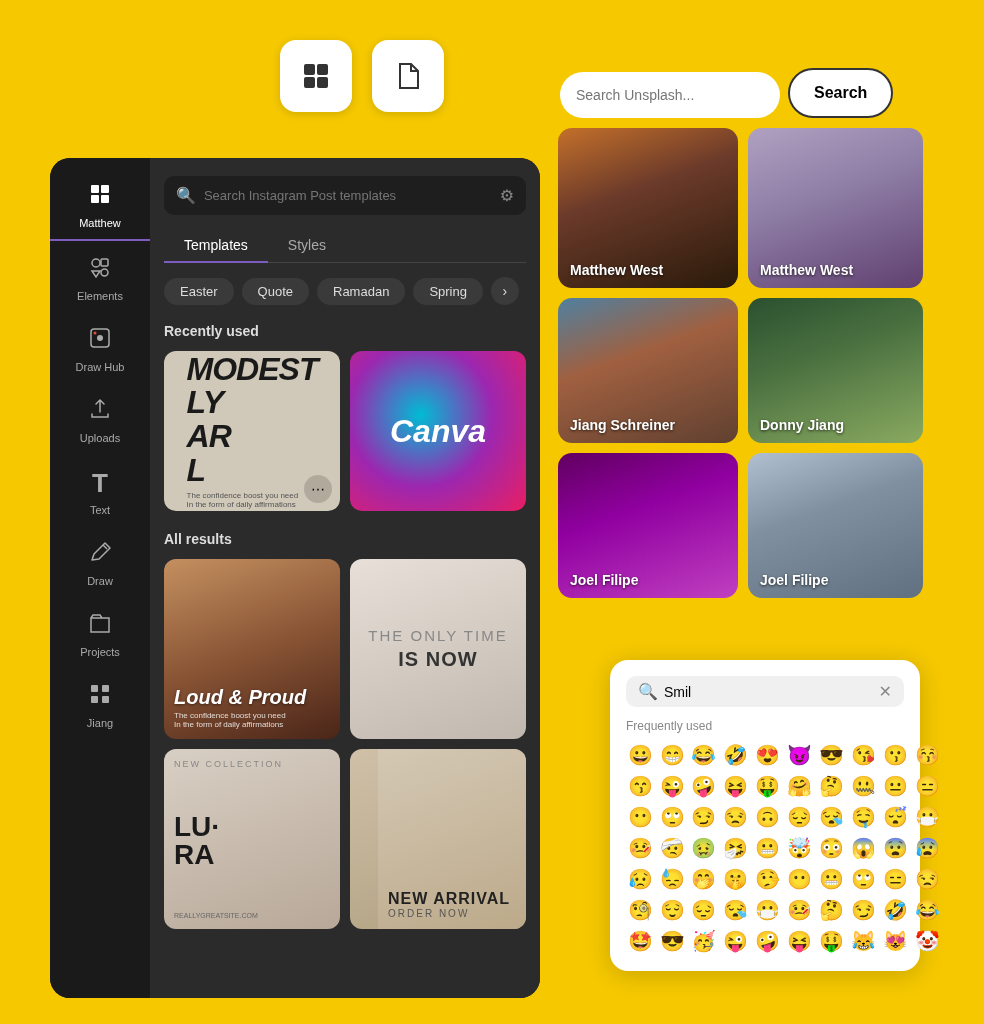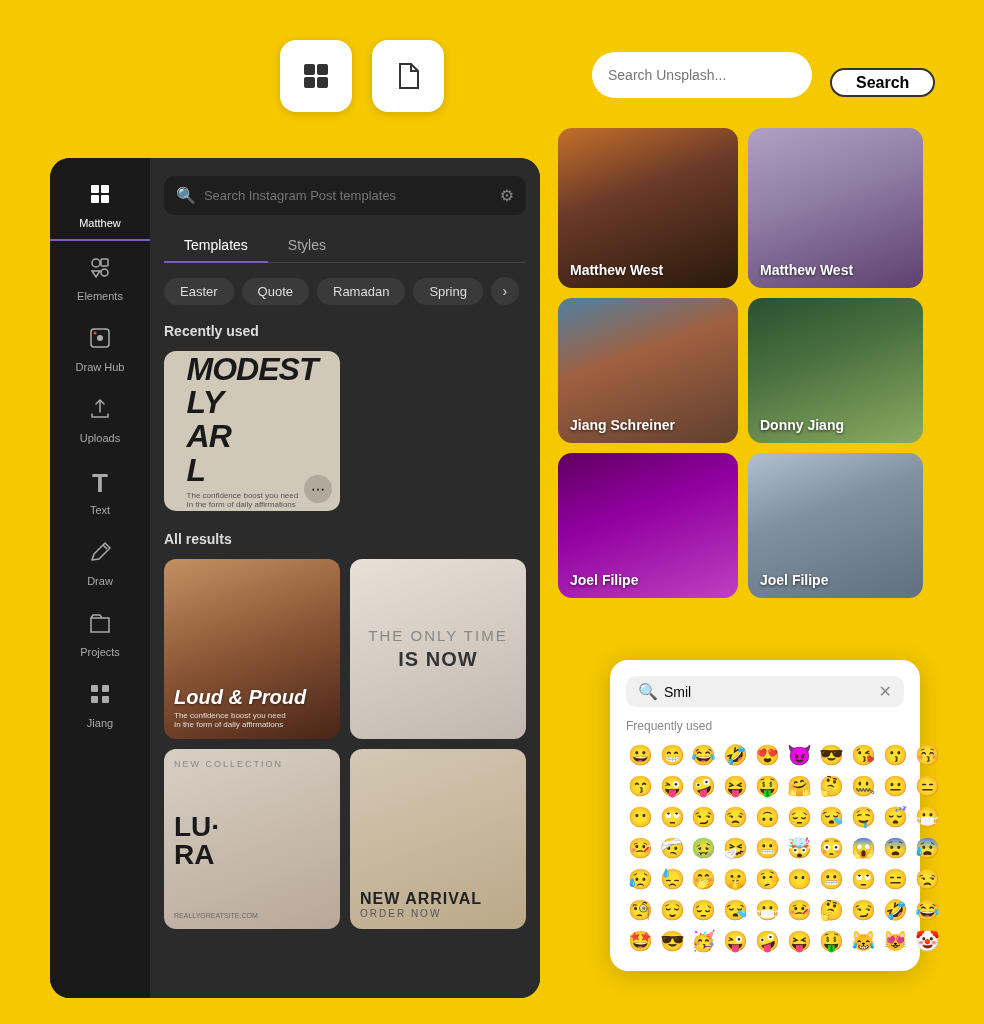--- a/index.html
+++ b/index.html
@@ -31,38 +31,38 @@
       justify-content: center;
       font-size: 28px;
       cursor: pointer;
       box-shadow: 0 2px 8px rgba(0,0,0,0.15);
     }
 
     
     .unsplash-search {
       position: absolute;
       top: 52px;
-      left: 592px;
-      display: flex;
-      gap: 18px;
-      align-items: flex-start;
+      left: 560px;
+      display: flex;
+      gap: 8px;
+      align-items: flex-end;
     }
     .unsplash-input {
       width: 220px;
       height: 46px;
       background: white;
       border-radius: 30px;
       border: none;
       padding: 0 16px;
       font-size: 14px;
       color: #555;
       outline: none;
     }
     .unsplash-btn {
-      height: 29px;
+      height: 50px;
       padding: 0 24px;
       background: white;
       border: 2px solid #333;
       border-radius: 30px;
       font-size: 16px;
       font-weight: 700;
       cursor: pointer;
       margin-top: 16px;
     }
 
@@ -584,20 +584,25 @@
     <div class="recent-grid">
       <div class="recent-card recent-card-modest">
         <div style="padding:12px; text-align:left;">
           <div style="font-size:32px; font-weight:900; color:#1a1a1a; line-height:1.05; font-style:italic; letter-spacing:-1px;">
             MODEST<br>LY<br>AR<br>L
           </div>
           <div style="font-size:8px; color:#555; margin-top:4px;">The confidence boost you need<br>In the form of daily affirmations</div>
         </div>
         <div style="position:absolute; bottom:8px; right:8px; width:28px; height:28px; background:rgba(0,0,0,0.15); border-radius:50%; display:flex; align-items:center; justify-content:center; font-size:14px; cursor:pointer;">⋯</div>
       </div>
+      <div class="recent-card recent-card-canva">
+        <div style="width:100%; height:100%; display:flex; align-items:center; justify-content:center; background: radial-gradient(circle at 40% 40%, #00bcd4, #9c27b0 50%, #e91e63 100%);">
+          <span style="font-size:32px; font-weight:800; color:white; font-style:italic;">Canva</span>
+        </div>
+      </div>
     </div>
 
     <div class="section-title">All results</div>
     <div class="results-grid">
 
       <div class="result-card rc1">
         <div class="result-card-bg" style="background:linear-gradient(160deg, #c49060 0%, #8a5535 50%, #4a2518 100%); align-items:flex-end;">
           <div>
             <div style="font-size:20px; font-weight:800; color:white; font-style:italic; text-shadow:0 1px 3px rgba(0,0,0,0.5);">Loud &amp; Proud</div>
             <div style="font-size:8px; color:rgba(255,255,255,0.8); margin-top:2px;">The confidence boost you need<br>In the form of daily affirmations</div>
@@ -616,21 +621,21 @@
 
       <div class="result-card rc3">
         <div class="result-card-bg" style="background:linear-gradient(160deg, #d8cfc4 0%, #b8a898 100%); flex-direction:column; justify-content:space-between; align-items:flex-start;">
           <div style="font-size:9px; color:#888; letter-spacing:2px;">NEW COLLECTION</div>
           <div style="font-size:28px; font-weight:900; color:#1a1a1a; line-height:1;">LU·<br>RA</div>
           <div style="font-size:7px; color:#666;">REALLYGREATSITE.COM</div>
         </div>
       </div>
 
       <div class="result-card rc4">
-        <div class="result-card-bg" style="background:linear-gradient(160deg, #d4c8b4 0%, #bba888 100%); align-items:flex-end;">
+        <div class="result-card-bg" style="background:linear-gradient(160deg, #d4c8b4 0%, #bba888 100%); align-items:flex-end;margin-left:28px;">
           <div>
             <div style="font-size:16px; font-weight:900; color:#222; letter-spacing:1px;">NEW ARRIVAL</div>
             <div style="font-size:10px; color:#555; letter-spacing:2px;">ORDER NOW</div>
           </div>
         </div>
       </div>
     </div>
   </div>
 </div>
 

